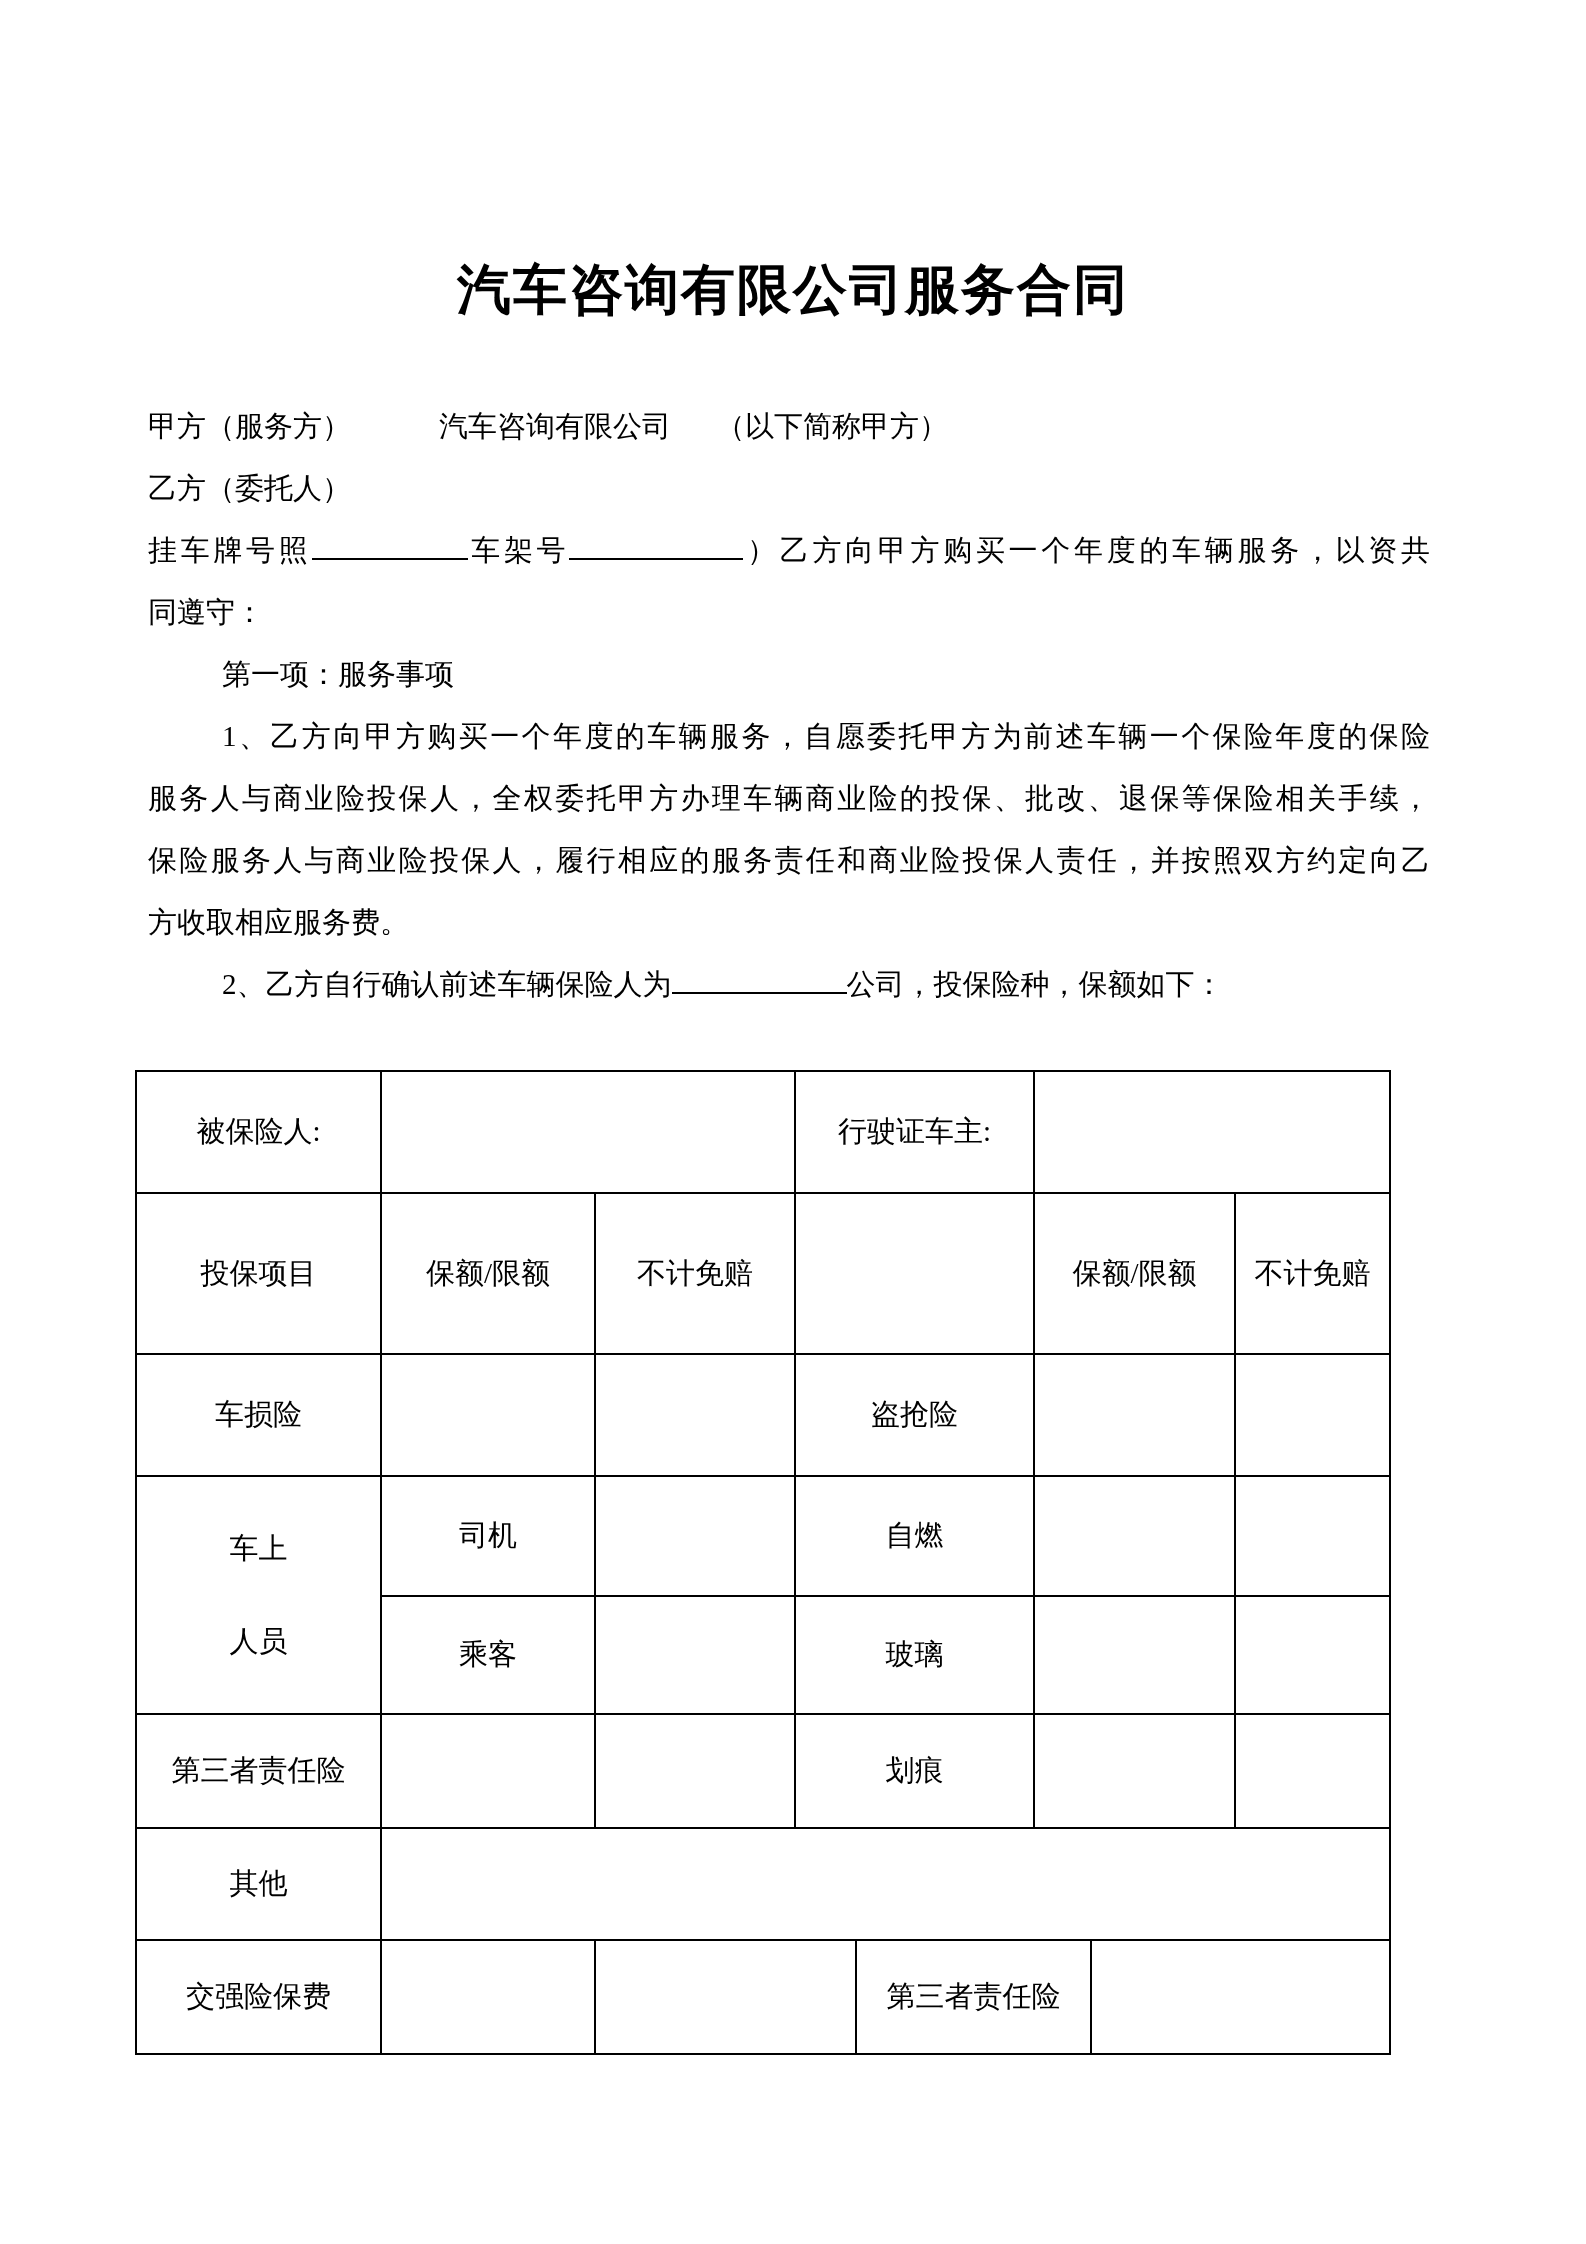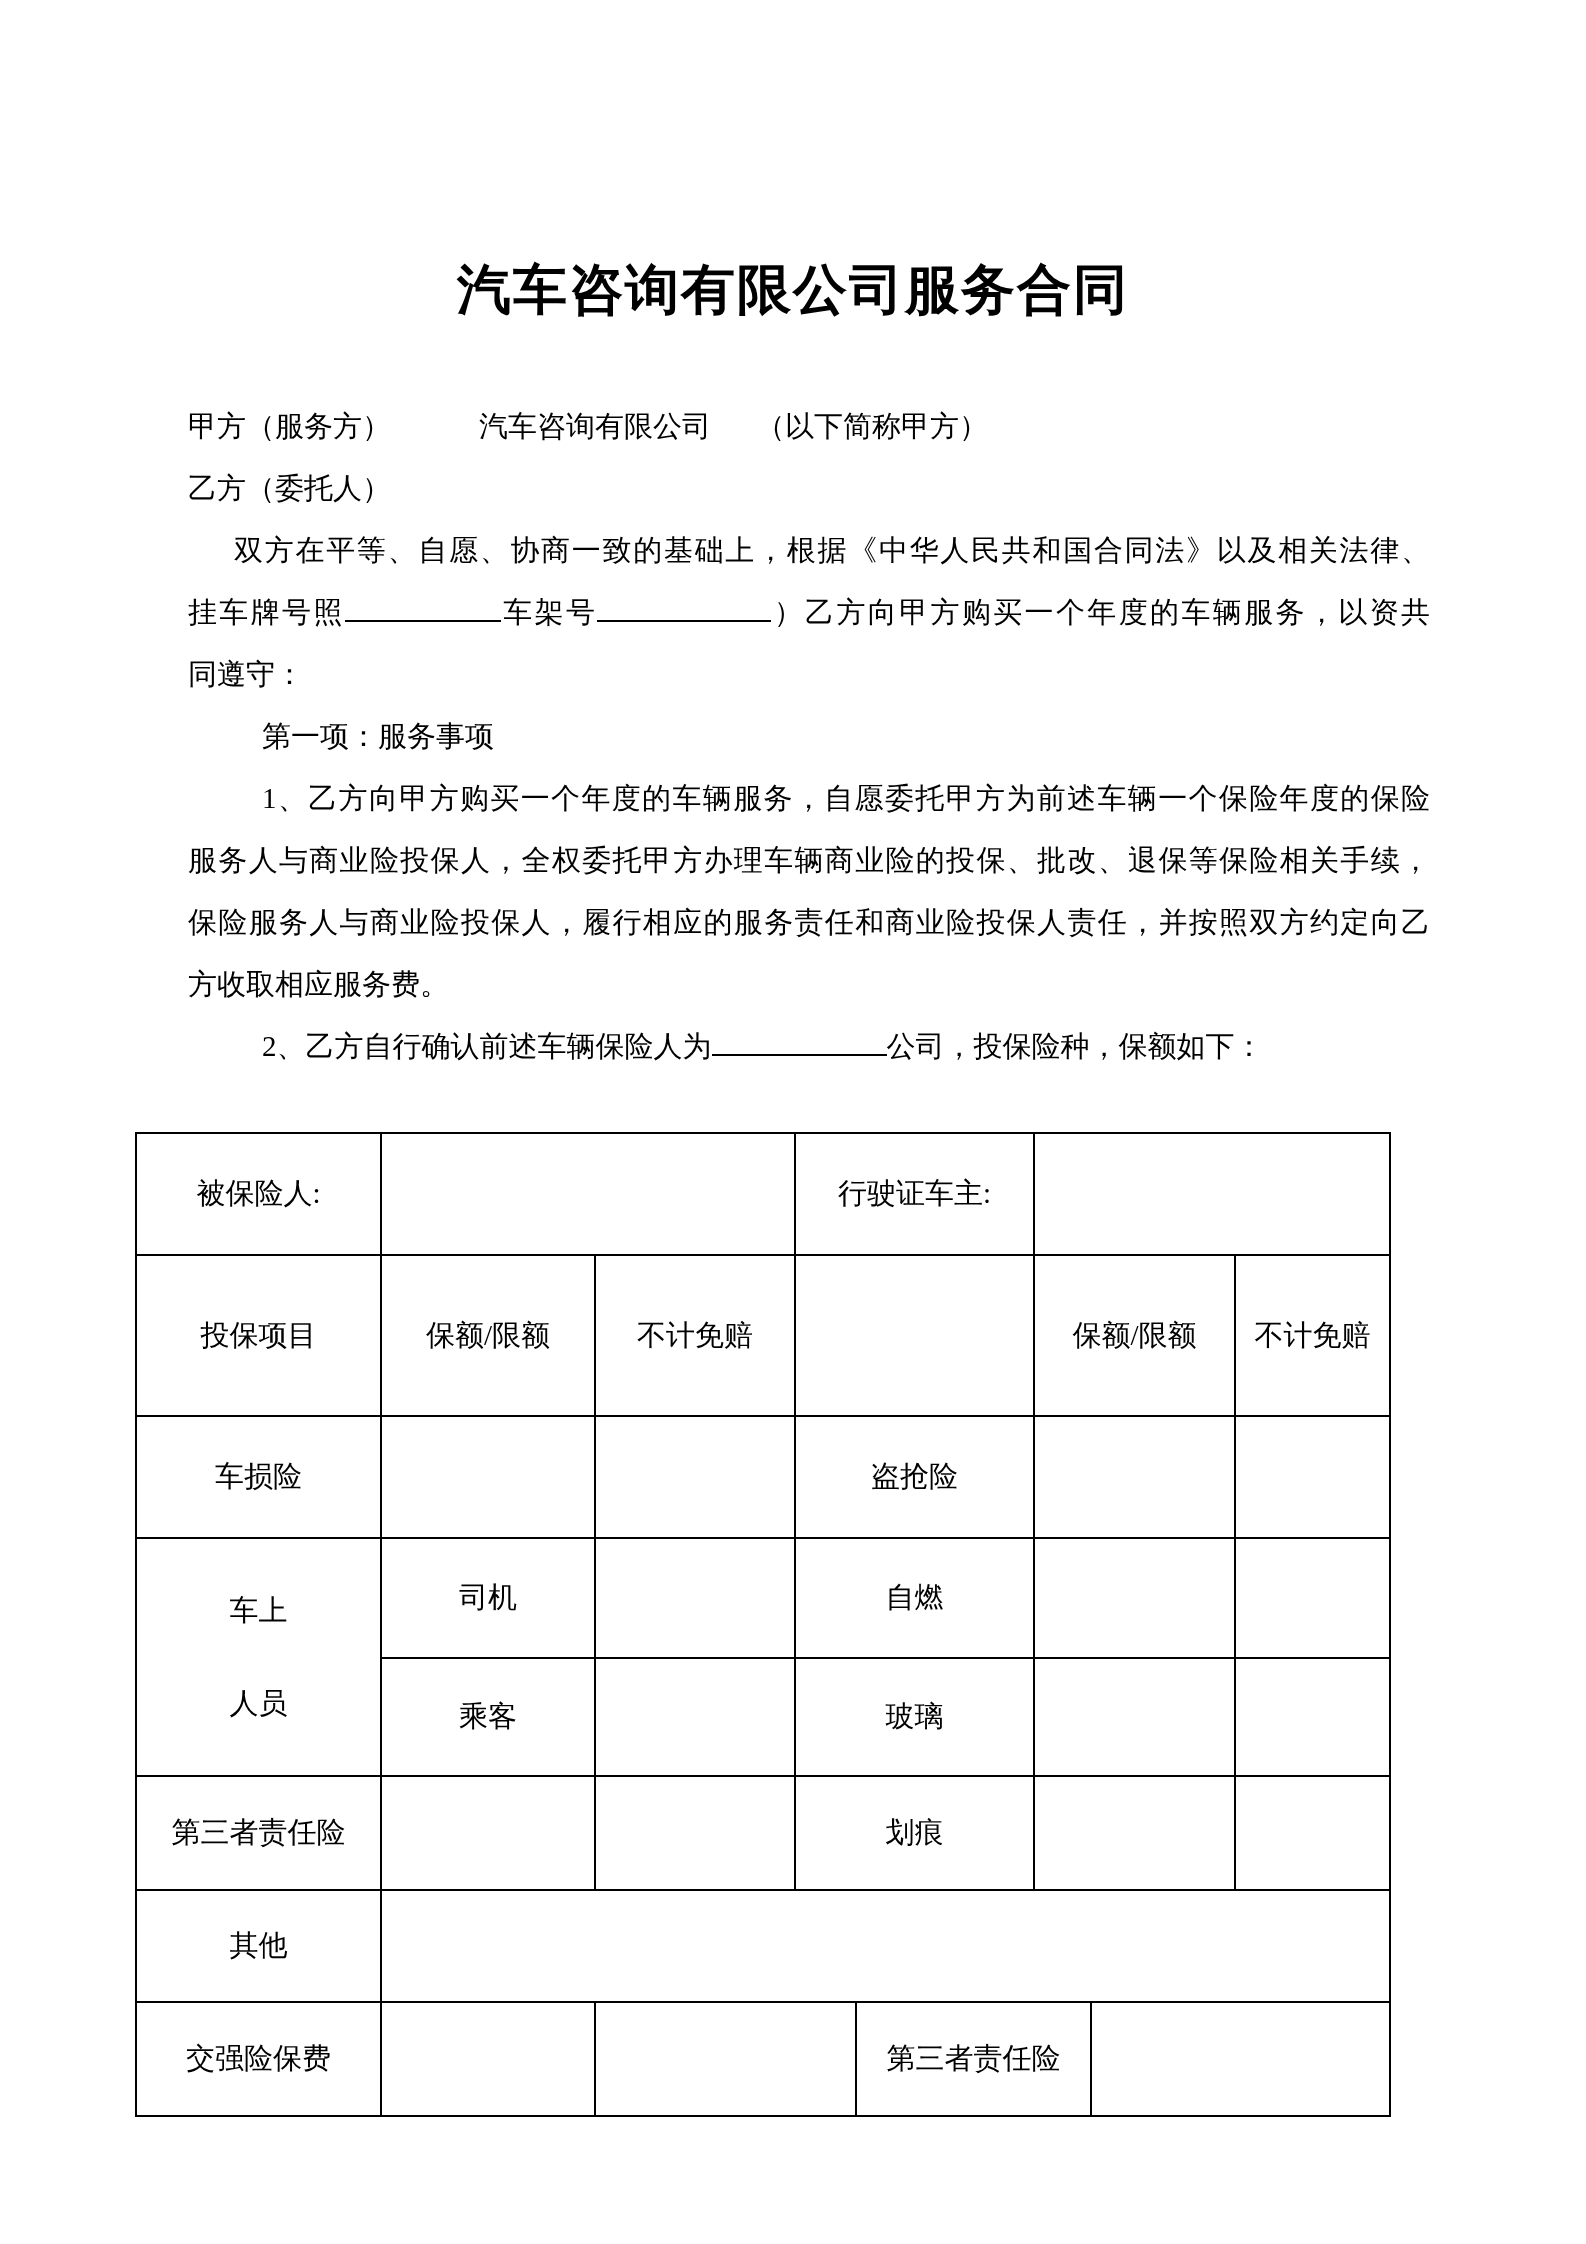--- a/index.html
+++ b/index.html
@@ -11,21 +11,21 @@
 
   .doc-title {
     padding-top:252px; text-align:center;
     font-size:54px; font-weight:bold; line-height:76px;
     letter-spacing:2px;
   }
 
   .content { margin-left:148px; width:1282px; font-size:29px; }
   .content .first { margin-top:67px; }
 
-  .line { height:62px; line-height:62px; white-space:nowrap;margin-left:40px; }
+  .line { height:62px; line-height:62px; white-space:nowrap; }
   .just { white-space:normal; text-align:justify; text-align-last:justify; }
   .ind46 { text-indent:46px; }
   .ind74 { text-indent:74px; }
 
   .gap88 { display:inline-block; width:88px; }
   .gap45 { display:inline-block; width:45px; }
 
   .blank {
     display:inline-block; height:1em;
     border-bottom:2px solid #000;
@@ -60,21 +60,20 @@
 <div class="page">
 
   <div class="doc-title">汽车咨询有限公司服务合同</div>
 
   <div class="content">
 
     <div class="line first"><span>甲方（服务方）</span><span class="gap88"></span><span>汽车咨询有限公司</span><span class="gap45"></span><span>（以下简称甲方）</span></div>
 
     <div class="line"><span>乙方（委托人）</span></div>
 
-    <div class="line just ind46">双方在平等、自愿、协商一致的基础上，根据《中华人民共和国合同法》以及相关法律、</div>
 
 
     <div class="line just"><span>挂车牌号照</span><span class="blank w156"></span><span>车架号</span><span class="blank w174"></span><span>）乙方向甲方购买一个年度的车辆服务，以资共</span></div>
 
     <div class="line">同遵守：</div>
 
     <div class="line ind74">第一项：服务事项</div>
 
     <div class="line just ind74">1、乙方向甲方购买一个年度的车辆服务，自愿委托甲方为前述车辆一个保险年度的保险</div>
     <div class="line just">服务人与商业险投保人，全权委托甲方办理车辆商业险的投保、批改、退保等保险相关手续，</div>

